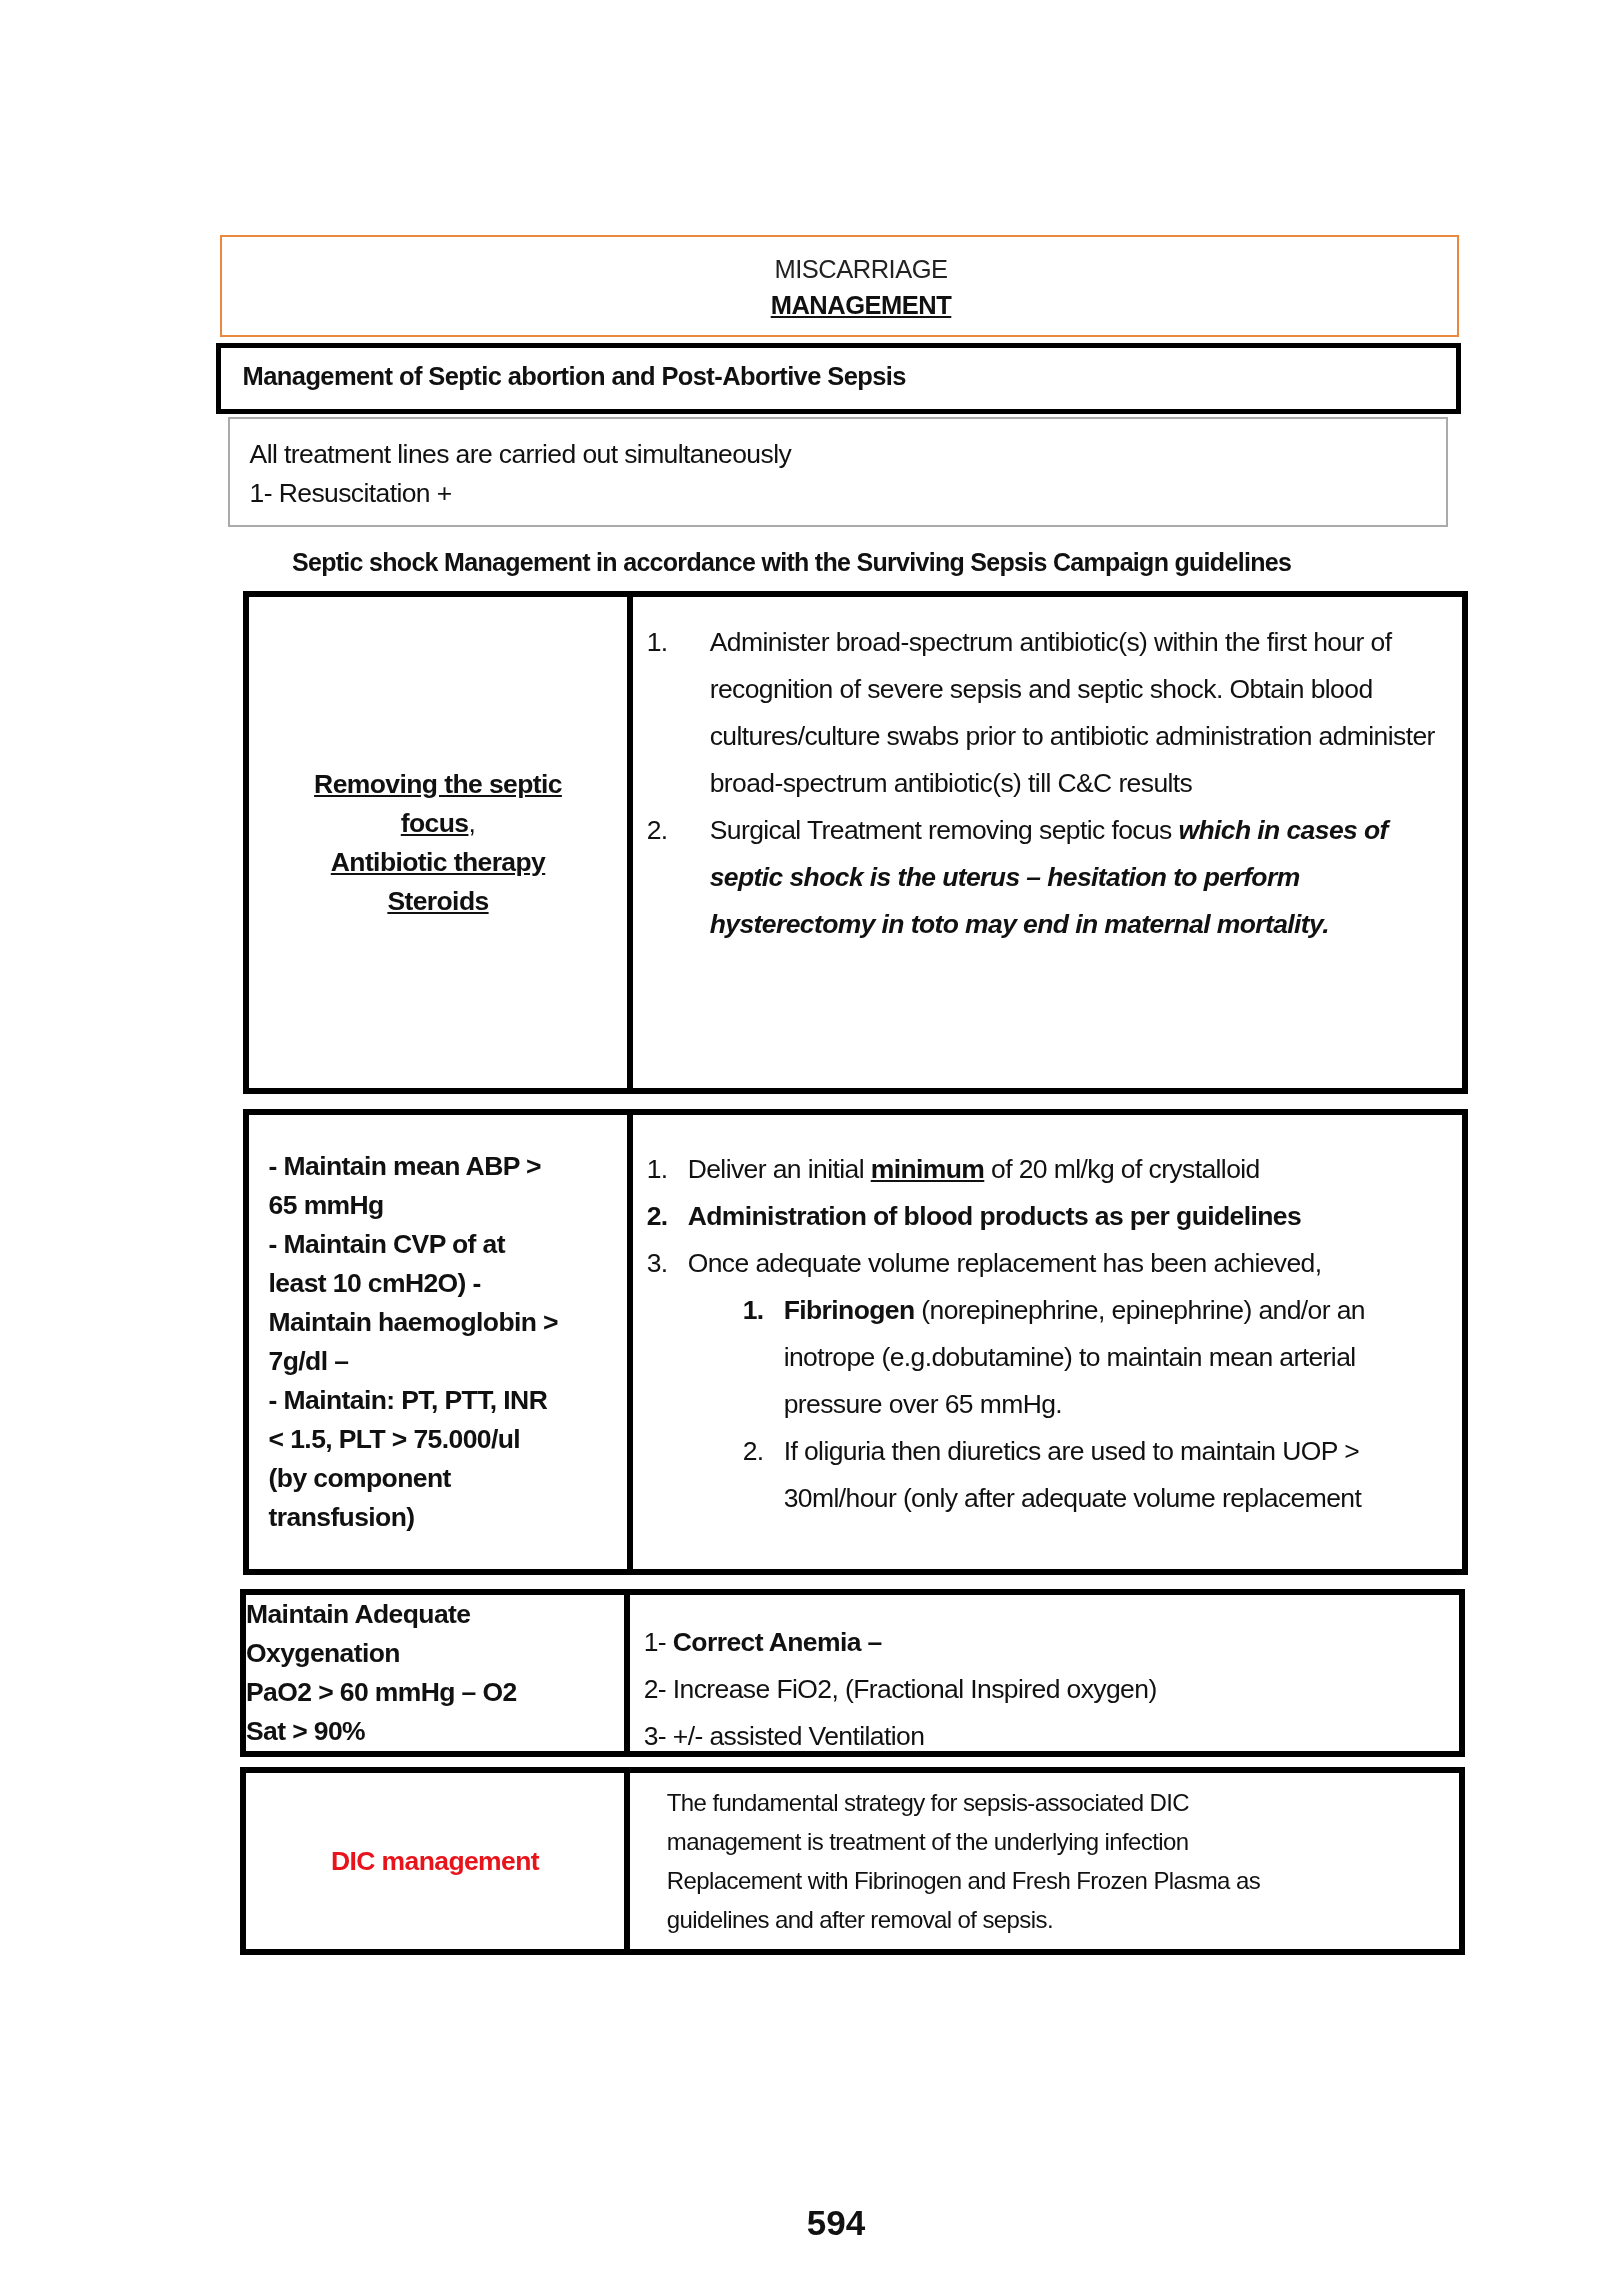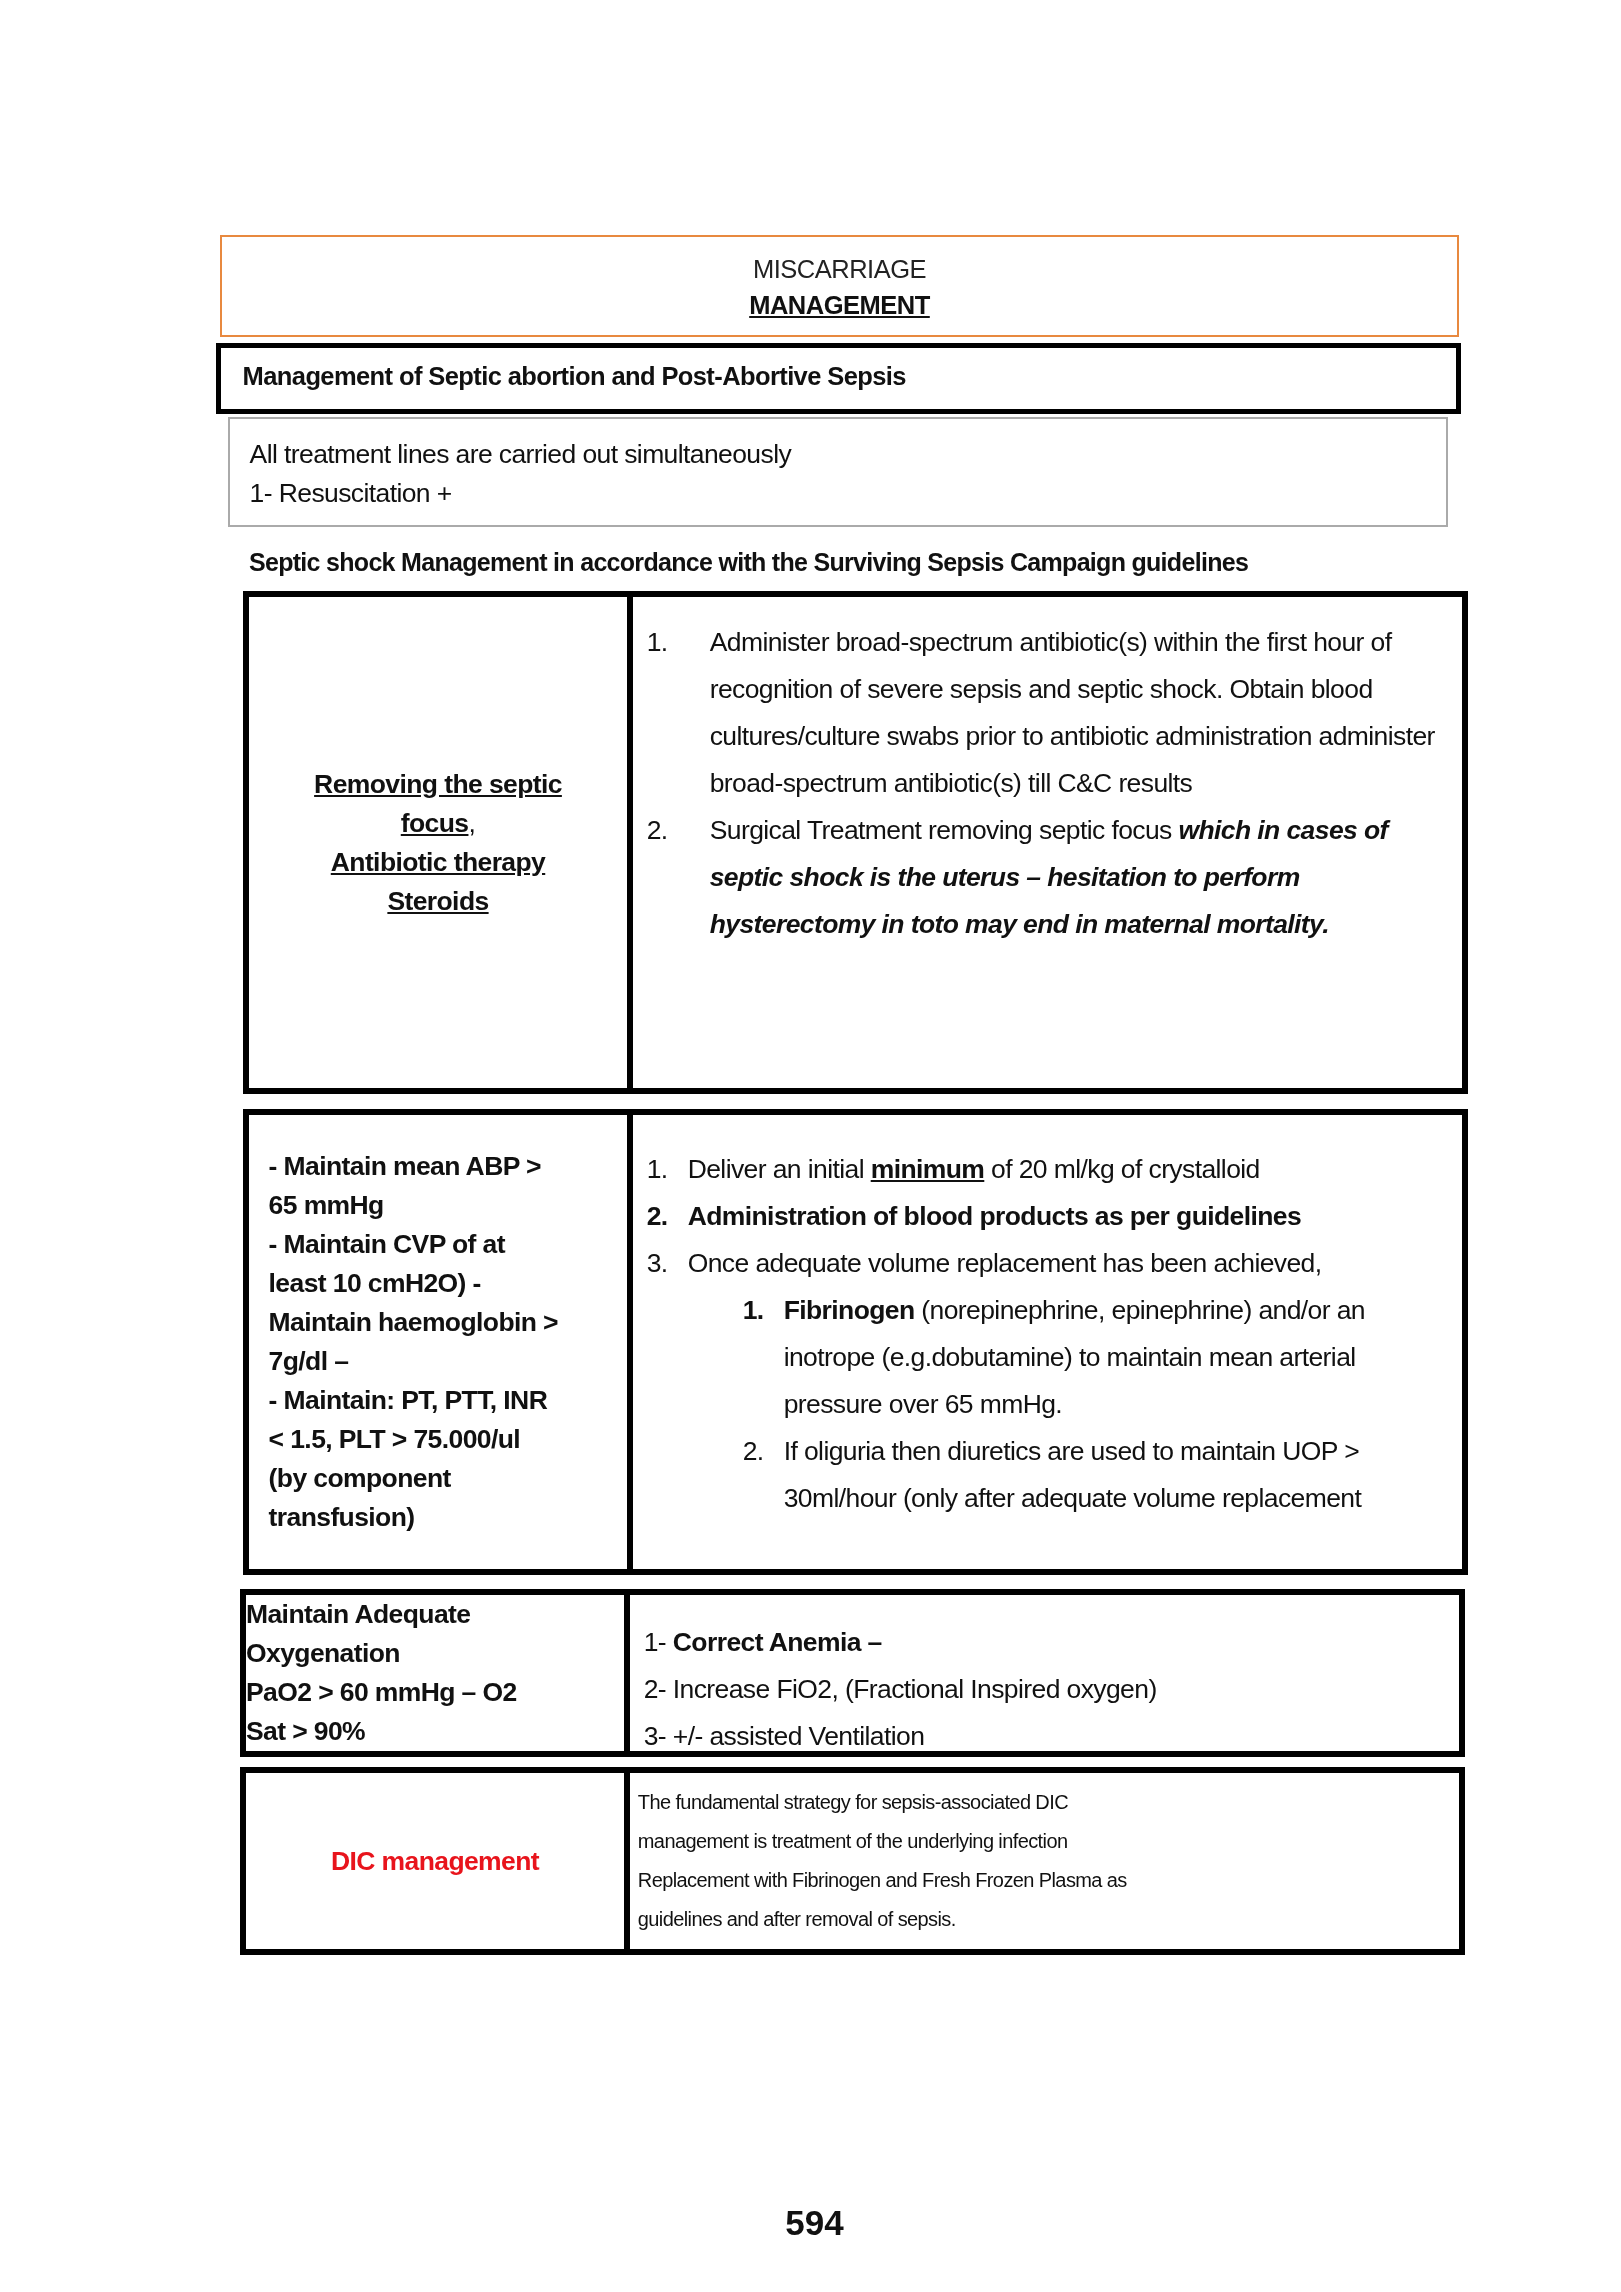--- a/index.html
+++ b/index.html
@@ -1,19 +1,19 @@
 <!DOCTYPE html>
 <html><head>
 <meta charset="utf-8">
 <style>
   * { box-sizing: border-box; margin: 0; padding: 0; }
   html, body { width: 1621px; height: 2293px; background: #ffffff; }
   body { position: relative; font-family: "Liberation Sans", "DejaVu Sans", sans-serif; color: #111; overflow: hidden; }
 
-  .abs { position: absolute; }
+  .abs { position: absolute; padding-left: 43px; }
 
   
   #hdr { left: 220px; top: 235px; width: 1239px; height: 102px; border: 2.9px solid #e8893f; text-align: center; }
   #hdr .l1 { font-size: 25.5px; line-height: 37px; margin-top: 13.7px; letter-spacing: -0.5px; color: #222; }
   #hdr .l2 { font-size: 25.5px; line-height: 35px; font-weight: bold; text-decoration: underline; letter-spacing: -0.5px; }
 
   
   #sec { left: 216px; top: 343px; width: 1245px; height: 71px; border: 5.9px solid #000; padding-left: 21.6px; }
   #sec span { font-size: 25.5px; line-height: 57px; font-weight: bold; letter-spacing: -0.6px; }
 
@@ -49,21 +49,21 @@
   .ul { text-decoration: underline; font-weight: bold; }
 
   #t3 { left: 240px; top: 1589px; width: 1225px; height: 168px; }
   #t3 .lc { width: 384px; align-items: flex-start; text-align: center; }
   #t3 .lc div { font-size: 26.5px; line-height: 39px; font-weight: bold; letter-spacing: -0.6px; }
   #t3 .rc { padding: 23.5px 11.8px 0 13.7px; font-size: 26.5px; line-height: 47px; letter-spacing: -0.6px; }
 
   #t4 { left: 240px; top: 1767px; width: 1225px; height: 188px; }
   #t4 .lc { width: 384px; text-align: center; }
   #t4 .lc div { font-size: 26.5px; line-height: 39px; font-weight: bold; letter-spacing: -0.6px; color: #e8141c; }
-  #t4 .rc { padding: 9.8px 11.8px 0 7.8px; font-size: 20px; line-height: 39px; letter-spacing: -0.6px; }
+  #t4 .rc { padding: 9.8px 11.8px 0 7.8px; font-size: 24px; line-height: 39px; letter-spacing: -0.6px; margin-left: 29px; }
 
   #pageno { left: 4px; width: 1621px; top: 2203px; text-align: center; font-size: 35px; font-weight: bold; font-family: "Liberation Sans", sans-serif; }
 </style>
 </head>
 <body>
 
 <div id="hdr" class="abs">
   <div class="l1">MISCARRIAGE</div>
   <div class="l2">MANAGEMENT</div>
 </div>

